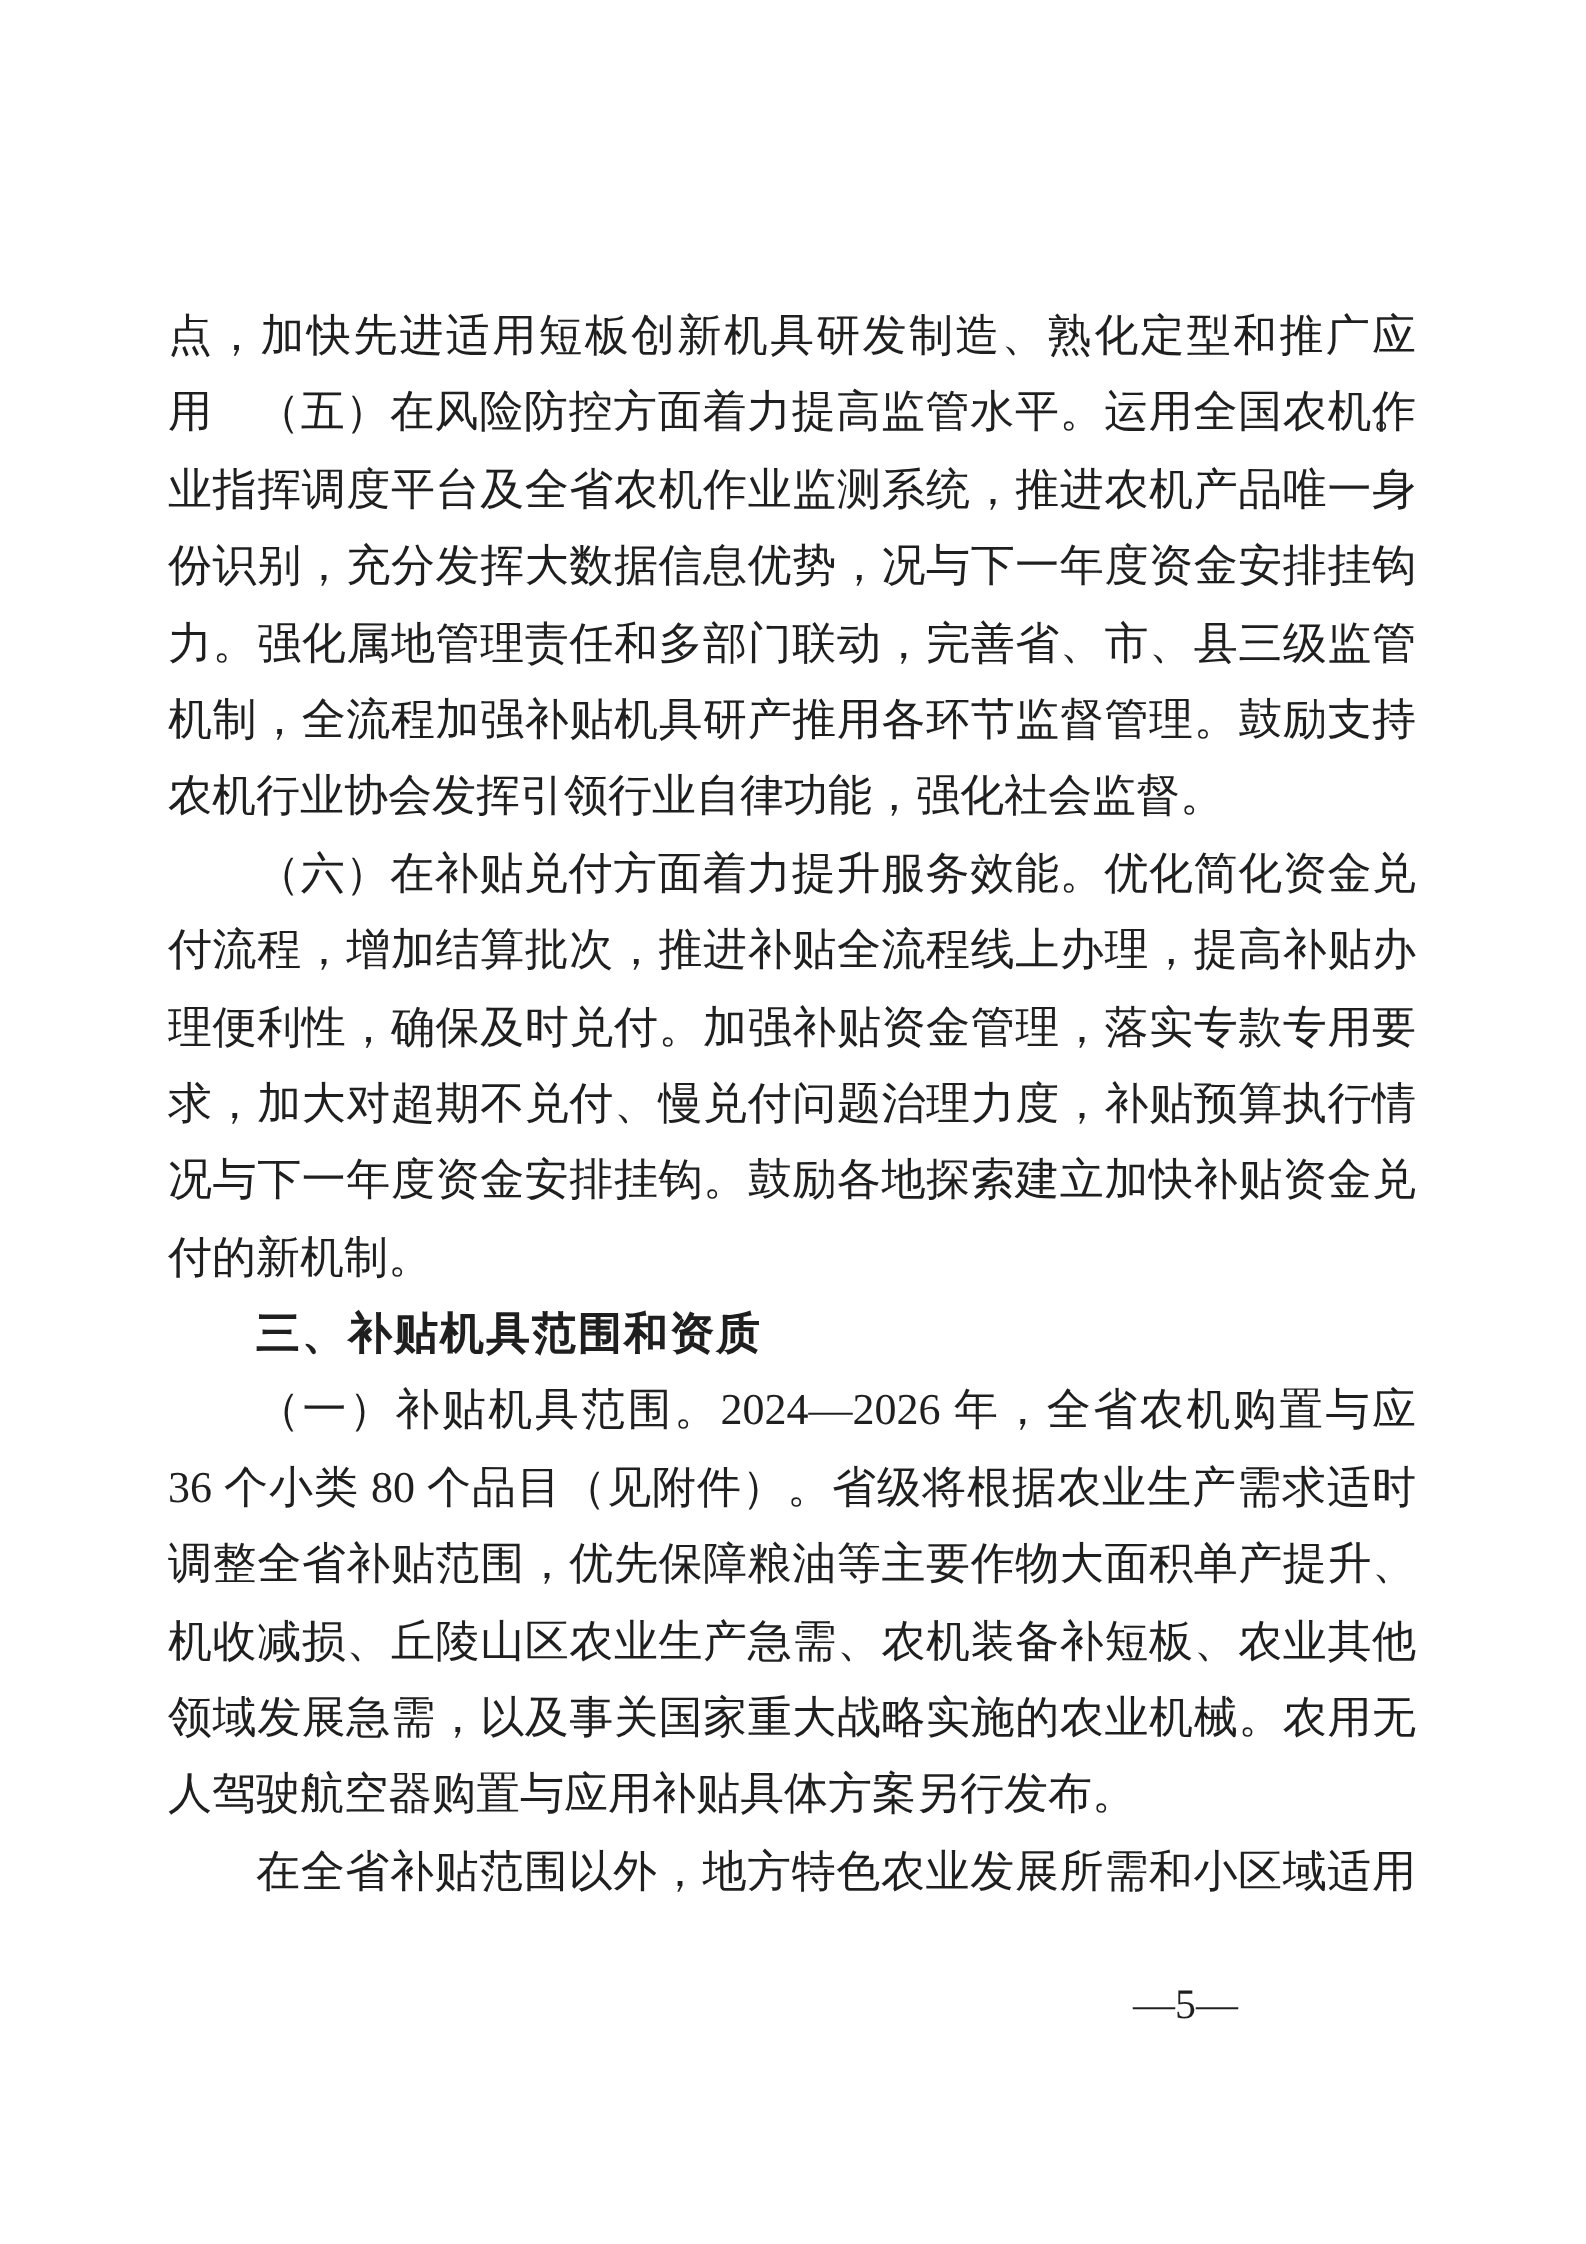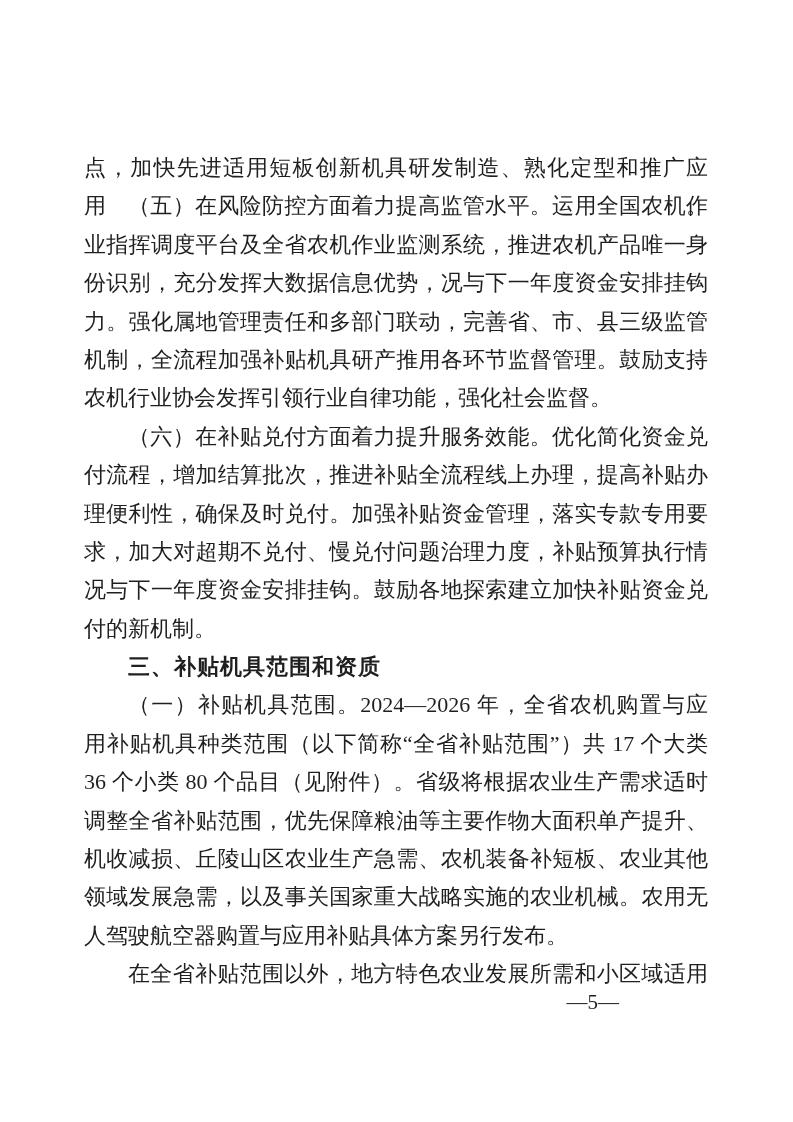--- a/index.html
+++ b/index.html
@@ -72,21 +72,20 @@
       <div class="line justify"><span class="seg">机制，全流程加强补贴机具研产推用各环节监督管理。鼓励支持</span></div>
       <div class="line"><span class="seg">农机行业协会发挥引领行业自律功能，强化社会监督。</span></div>
       <div class="line indent justify"><span class="seg bold">（六）在补贴兑付方面着力提升服务效能。</span><span class="seg">优化简化资金兑</span></div>
       <div class="line justify"><span class="seg">付流程，增加结算批次，推进补贴全流程线上办理，提高补贴办</span></div>
       <div class="line justify"><span class="seg">理便利性，确保及时兑付。加强补贴资金管理，落实专款专用要</span></div>
       <div class="line justify"><span class="seg">求，加大对超期不兑付、慢兑付问题治理力度，补贴预算执行情</span></div>
       <div class="line justify"><span class="seg">况与下一年度资金安排挂钩。鼓励各地探索建立加快补贴资金兑</span></div>
       <div class="line"><span class="seg">付的新机制。</span></div>
       <div class="line indent heading"><span class="seg bold">三、补贴机具范围和资质</span></div>
       <div class="line indent justify"><span class="seg bold">（一）补贴机具范围。</span><span class="seg">2024—2026 年，全省农机购置与应</span></div>
-      <div class="line justify"><span class="seg">用补贴机具种类范围（以下简称“全省补贴范围”）共 17 个大类</span></div>
       <div class="line justify"><span class="seg">36 个小类 80 个品目（见附件）。省级将根据农业生产需求适时</span></div>
       <div class="line justify"><span class="seg">调整全省补贴范围，优先保障粮油等主要作物大面积单产提升、</span></div>
       <div class="line justify"><span class="seg">机收减损、丘陵山区农业生产急需、农机装备补短板、农业其他</span></div>
       <div class="line justify"><span class="seg">领域发展急需，以及事关国家重大战略实施的农业机械。农用无</span></div>
       <div class="line"><span class="seg">人驾驶航空器购置与应用补贴具体方案另行发布。</span></div>
       <div class="line indent justify"><span class="seg">在全省补贴范围以外，地方特色农业发展所需和小区域适用</span></div>
     </div>
   <div class="page-number">—5—</div>
 </div>
 

